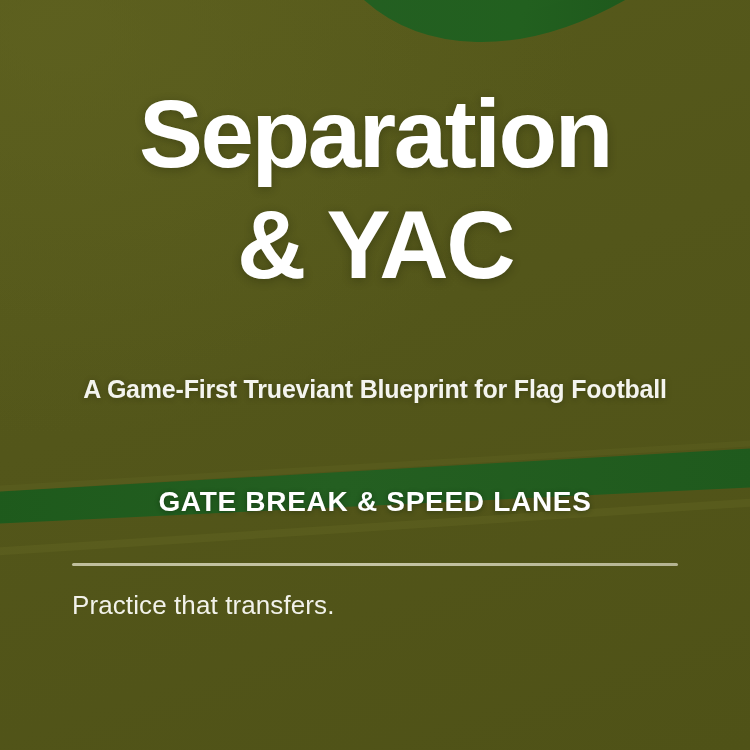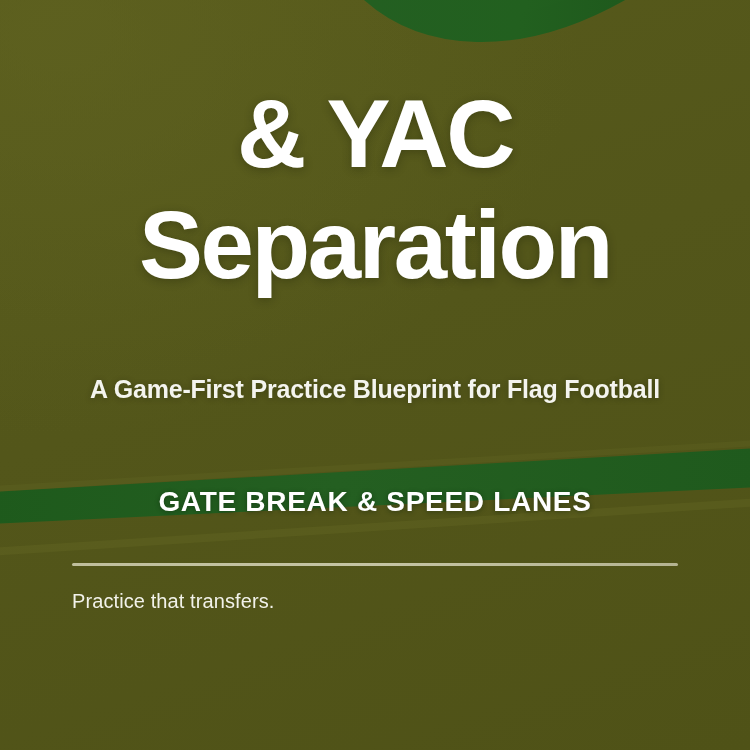--- a/index.html
+++ b/index.html
@@ -97,21 +97,21 @@
     background: linear-gradient(90deg, #c9c8a8 0%, #cfceb0 50%, #bdbc9c 100%);
     border-radius: 2px;
     opacity: 0.92;
   }
 
   .tagline {
     position: absolute;
     left: 72px;
     top: 590px;
     color: #f2f2ea;
-    font-size: 20px;
+    font-size: 26px;
     font-weight: 400;
     letter-spacing: 0.1px;
   }
 
   .copyright {
     position: absolute;
     right: 72px;
     top: 646px;
     color: #eceadf;
     font-size: 17px;
@@ -143,25 +143,25 @@
 
     <path d="M -10,524 L -10,492 L 760,448 L 760,487 Z" fill="url(#bandGrad)"></path>
 
     <path d="M -10,548 L 760,498 L 760,506 L -10,556 Z" fill="#6a6d28" opacity="0.30"></path>
     <path d="M -10,486 L 760,440 L 760,446 L -10,492 Z" fill="#6a6d28" opacity="0.22"></path>
   </svg>
 
   <div id="content">
 
     <div class="title-block">
+      <div class="title-line">Separation</div>
       <div class="title-line">&amp; YAC</div>
-      <div class="title-line">Separation</div>
     </div>
 
-    <div class="subtitle">A Game-First Practice Blueprint for Flag Football</div>
+    <div class="subtitle">A Game-First Trueviant Blueprint for Flag Football</div>
 
     <div class="eyebrow">GATE BREAK &amp; SPEED LANES</div>
 
     <div class="rule"></div>
 
     <div class="tagline">Practice that transfers.</div>
 
 
   </div>
 </div>

